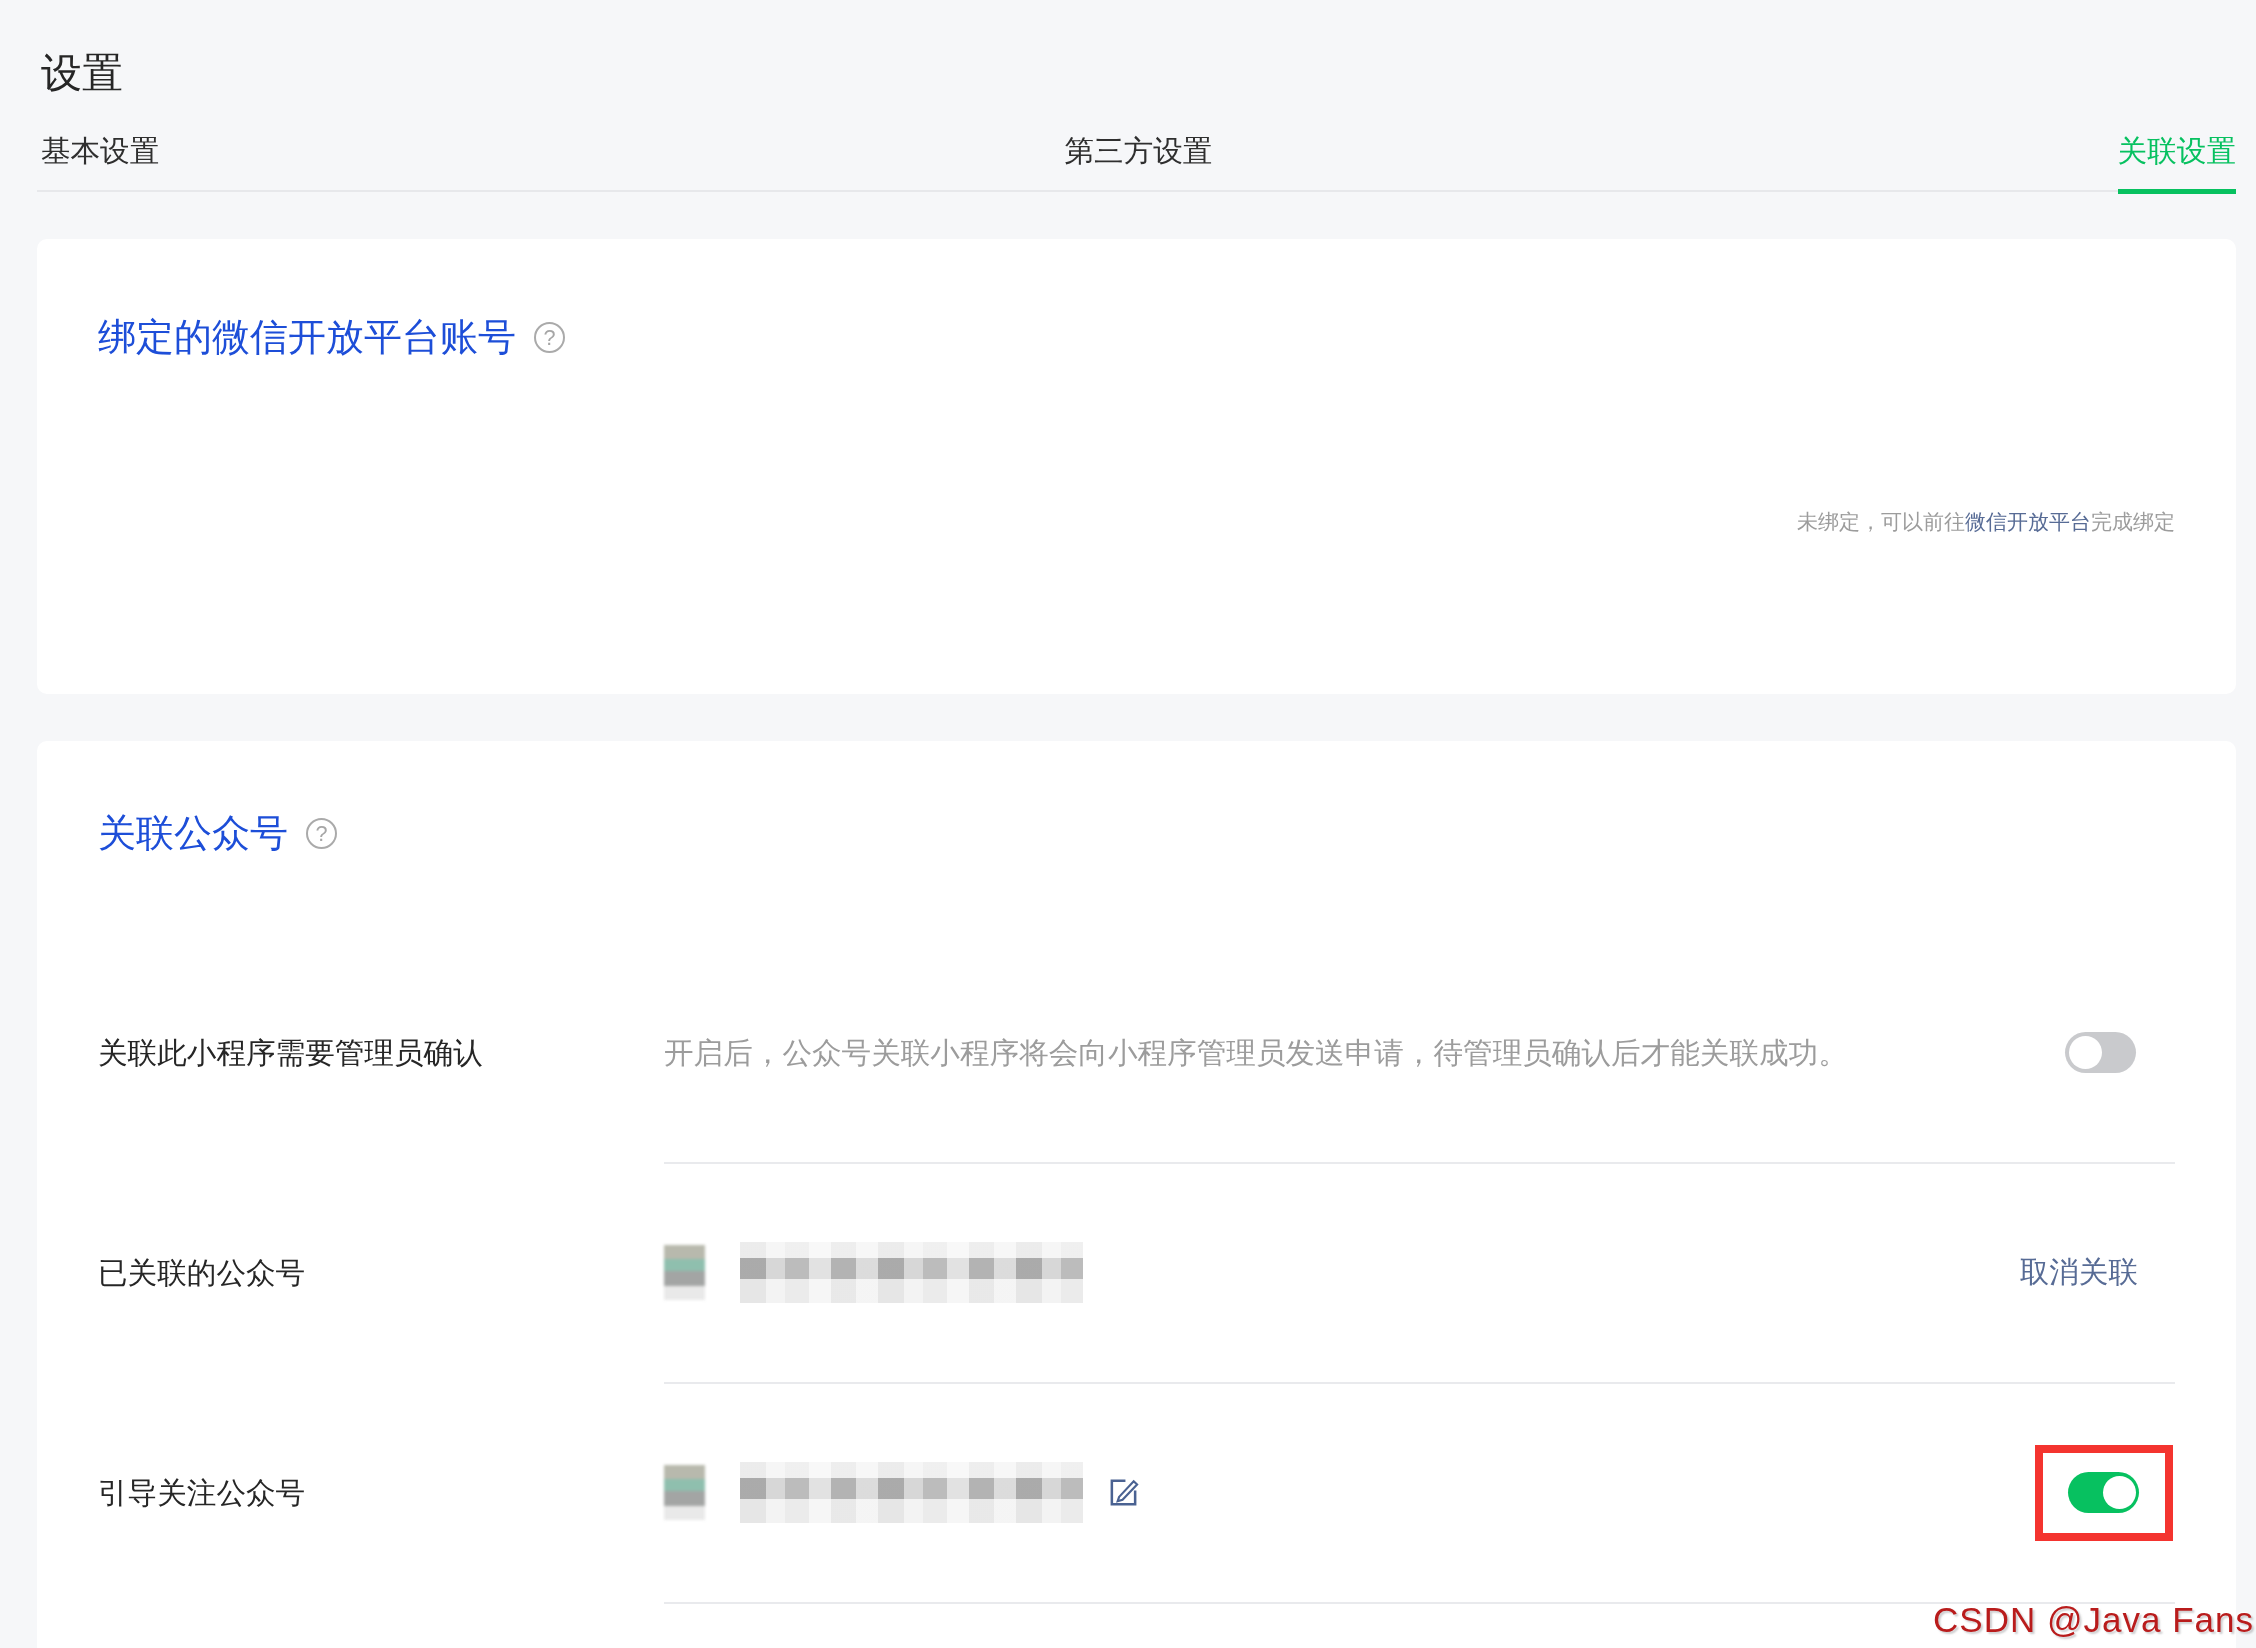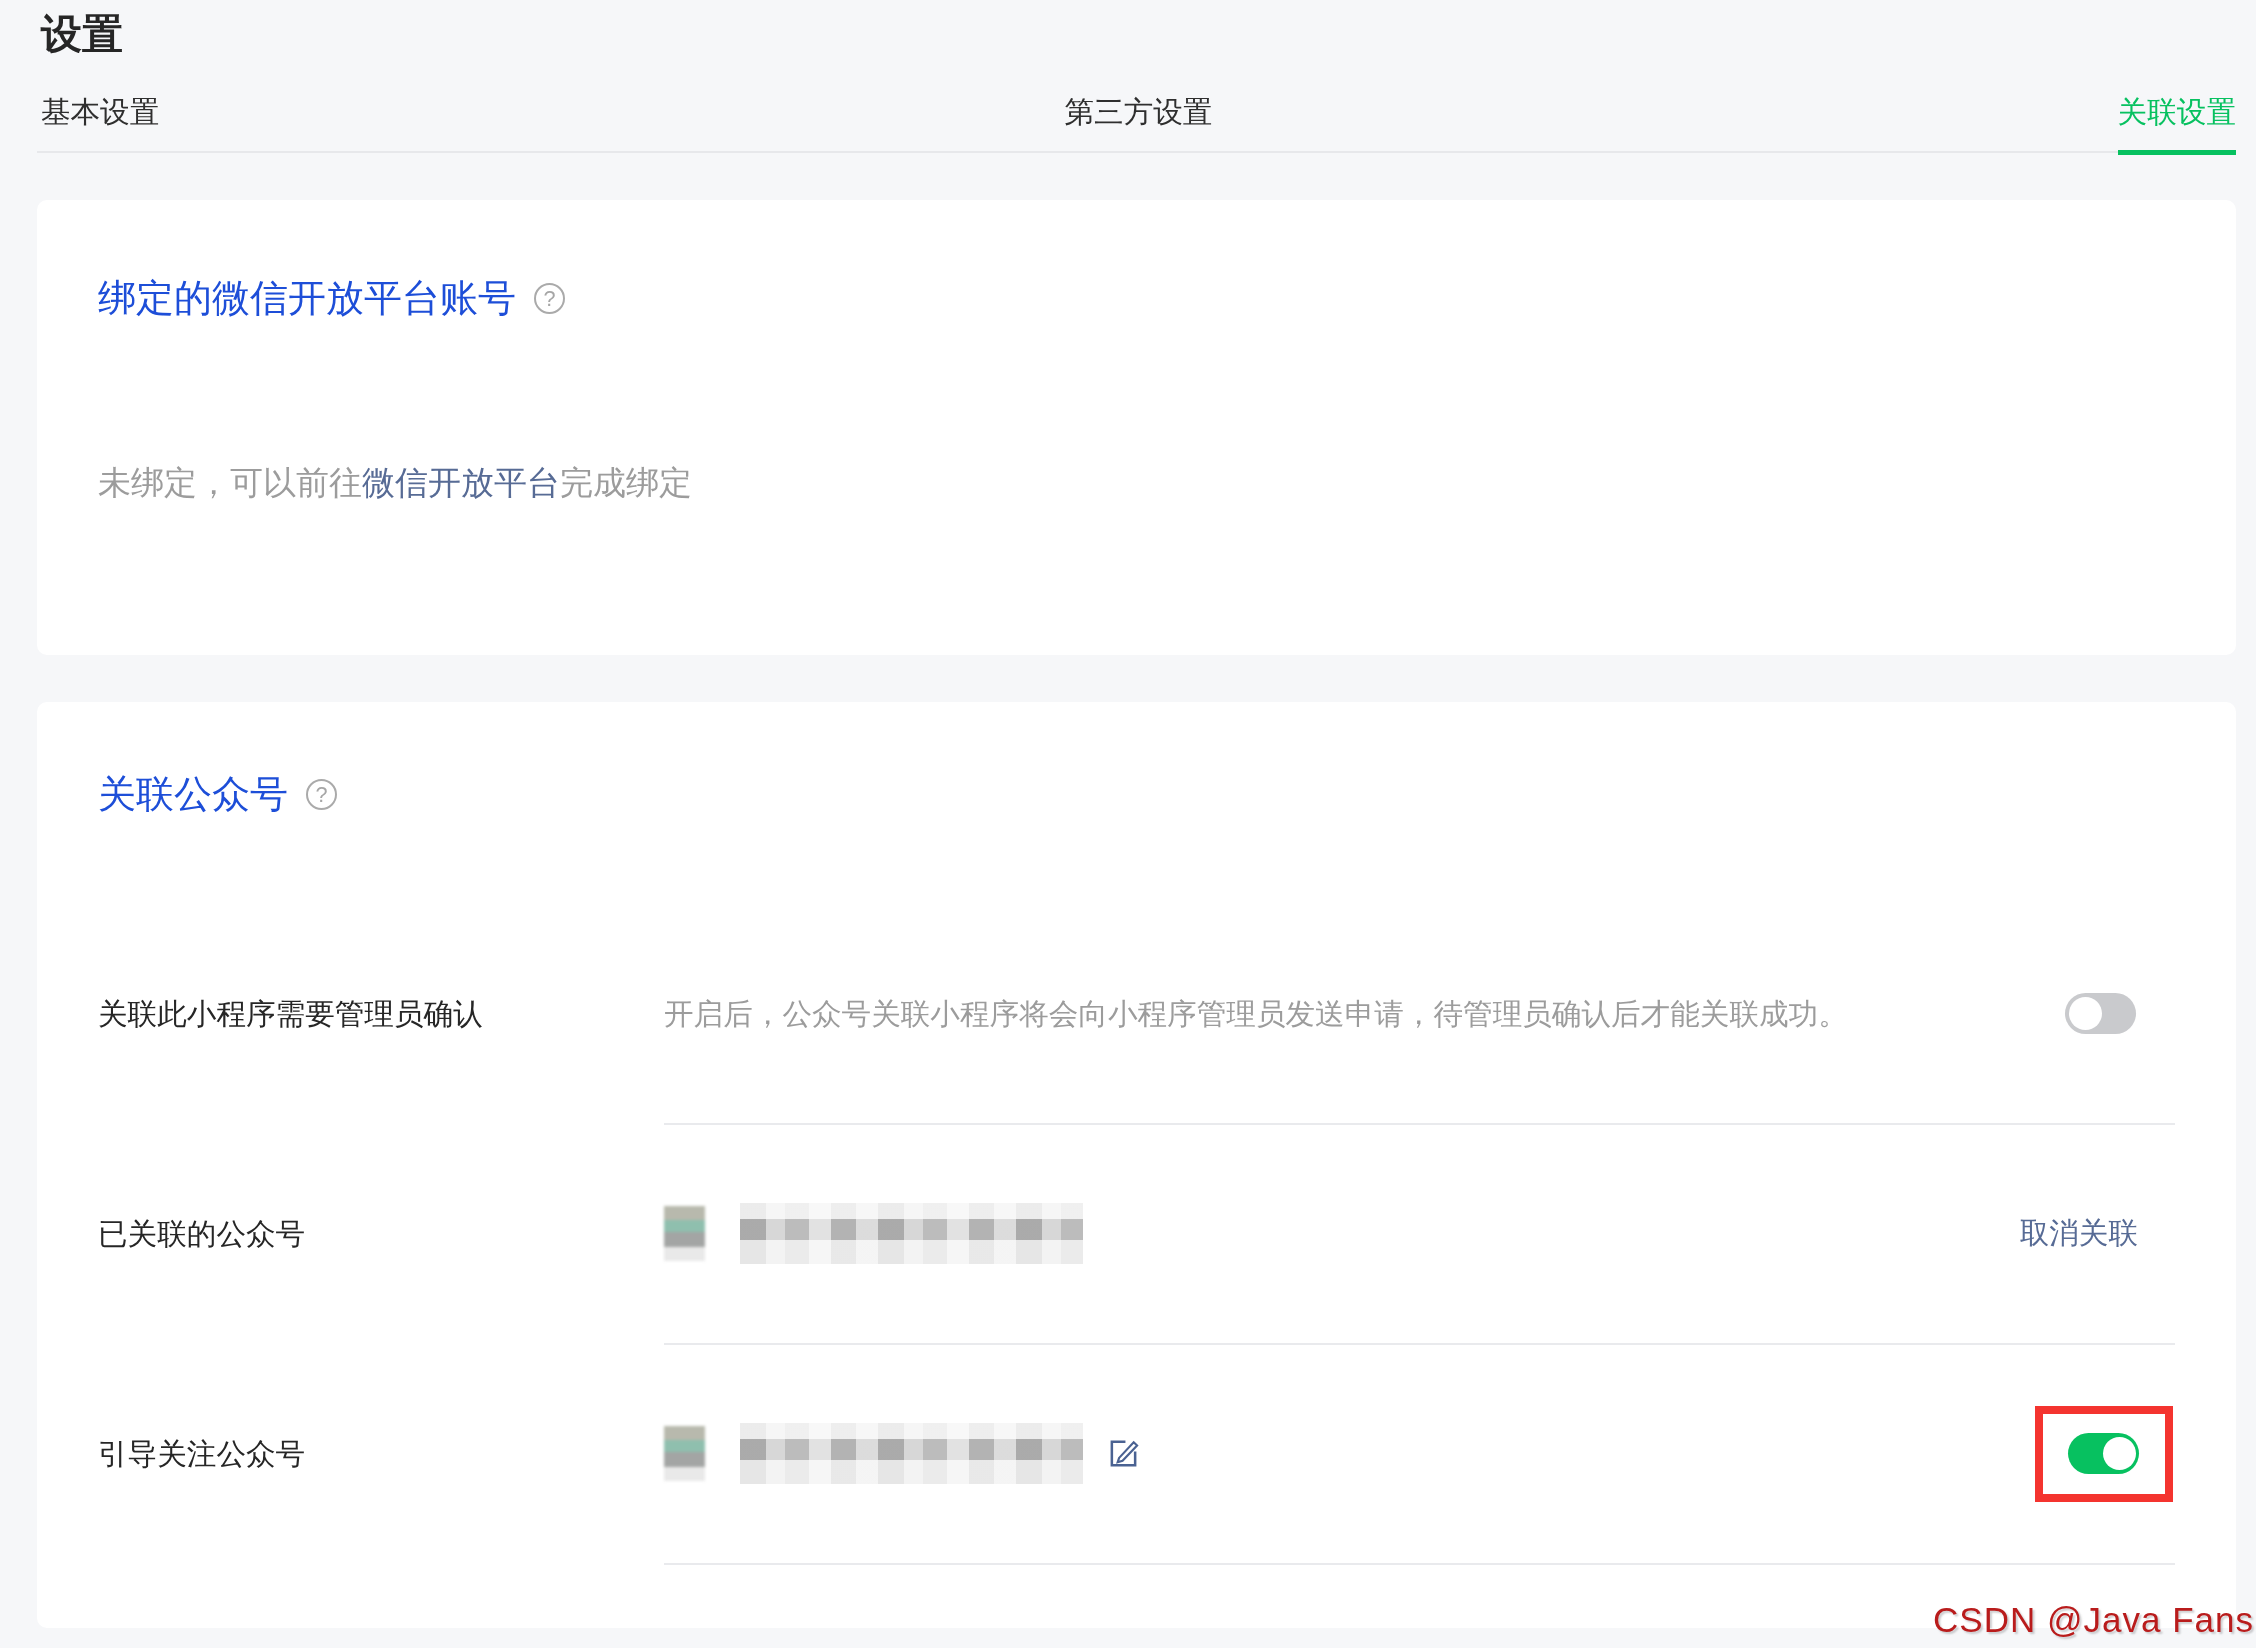--- a/index.html
+++ b/index.html
@@ -7,41 +7,41 @@
   body {
     background: #f6f7f9;
     font-family: "Liberation Sans", "DejaVu Sans", sans-serif;
     color: #262626;
     overflow: hidden;
     position: relative;
   }
   .content { margin-left: 37px; width: 2199px; }
 
   
-  .page-title { font-size: 41px; font-weight: 700; color: #262626; padding-top: 7px; padding-left: 3.9px; line-height: 55px; }
+  .page-title { font-size: 41px; font-weight: 400; color: #262626; padding-top: 19px; padding-left: 3.9px; line-height: 55px; margin-top: 27px; }
   .tabs { display: flex; gap: 57px; margin-top: 33px; border-bottom: 2px solid #e7e8eb; padding-left: 3.9px; justify-content: space-between; }
   .tab {
     font-size: 29.6px; color: #2f2f2f; padding-bottom: 21.7px; cursor: pointer;
     border-bottom: 5.9px solid transparent; margin-bottom: -3.9px; line-height: 33px;
   }
   .tab.active { color: #07c160; border-bottom-color: #07c160; }
 
   
   .card { background: #ffffff; border-radius: 9.9px; margin-top: 47px; }
   .card-1 { height: 455px; padding: 75px 61px 0 61px; }
   .card-2 { min-height: 926px; padding: 69px 61px 0 61px; }
   .card-title-row { display: flex; align-items: center; gap: 17.7px; }
   .card-title { font-size: 38px; color: #1d4ed8; line-height: 47px; }
   .q-icon {
     width: 31.5px; height: 31.5px; border: 2px solid #aaaaaa; border-radius: 50%;
     color: #a6a6a6; font-size: 21.7px; line-height: 27.6px; text-align: center;
     display: inline-block; font-weight: 400;
   }
 
-  .empty-message { margin-top: 140px; text-align: left; font-size: 33px; color: #9c9c9c; line-height: 41px; }
+  .empty-message { margin-top: 140px; text-align: right; font-size: 21px; color: #9c9c9c; line-height: 41px; }
   .text-link { color: #576b95; cursor: pointer; text-decoration: none; }
 
   
   .rows { margin-top: 87px; }
   .setting-row { display: flex; }
   .setting-row .row-label {
     width: 566px; flex: none; font-size: 29.6px; color: #262626;
     display: flex; align-items: center; padding-left: 0;
   }
   .setting-row .row-body {

